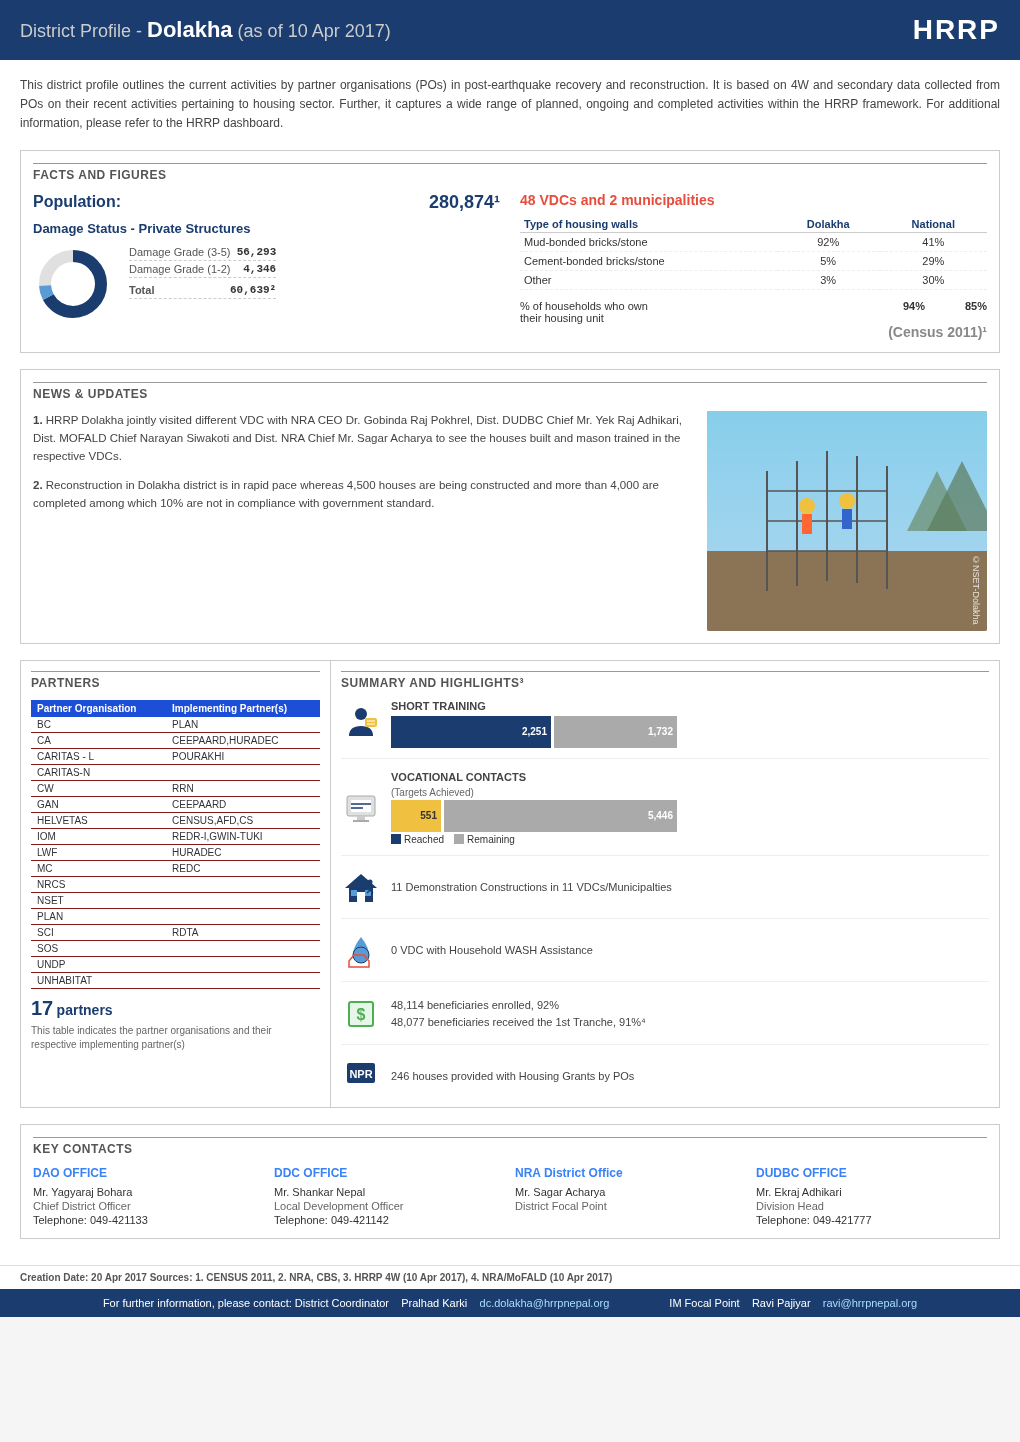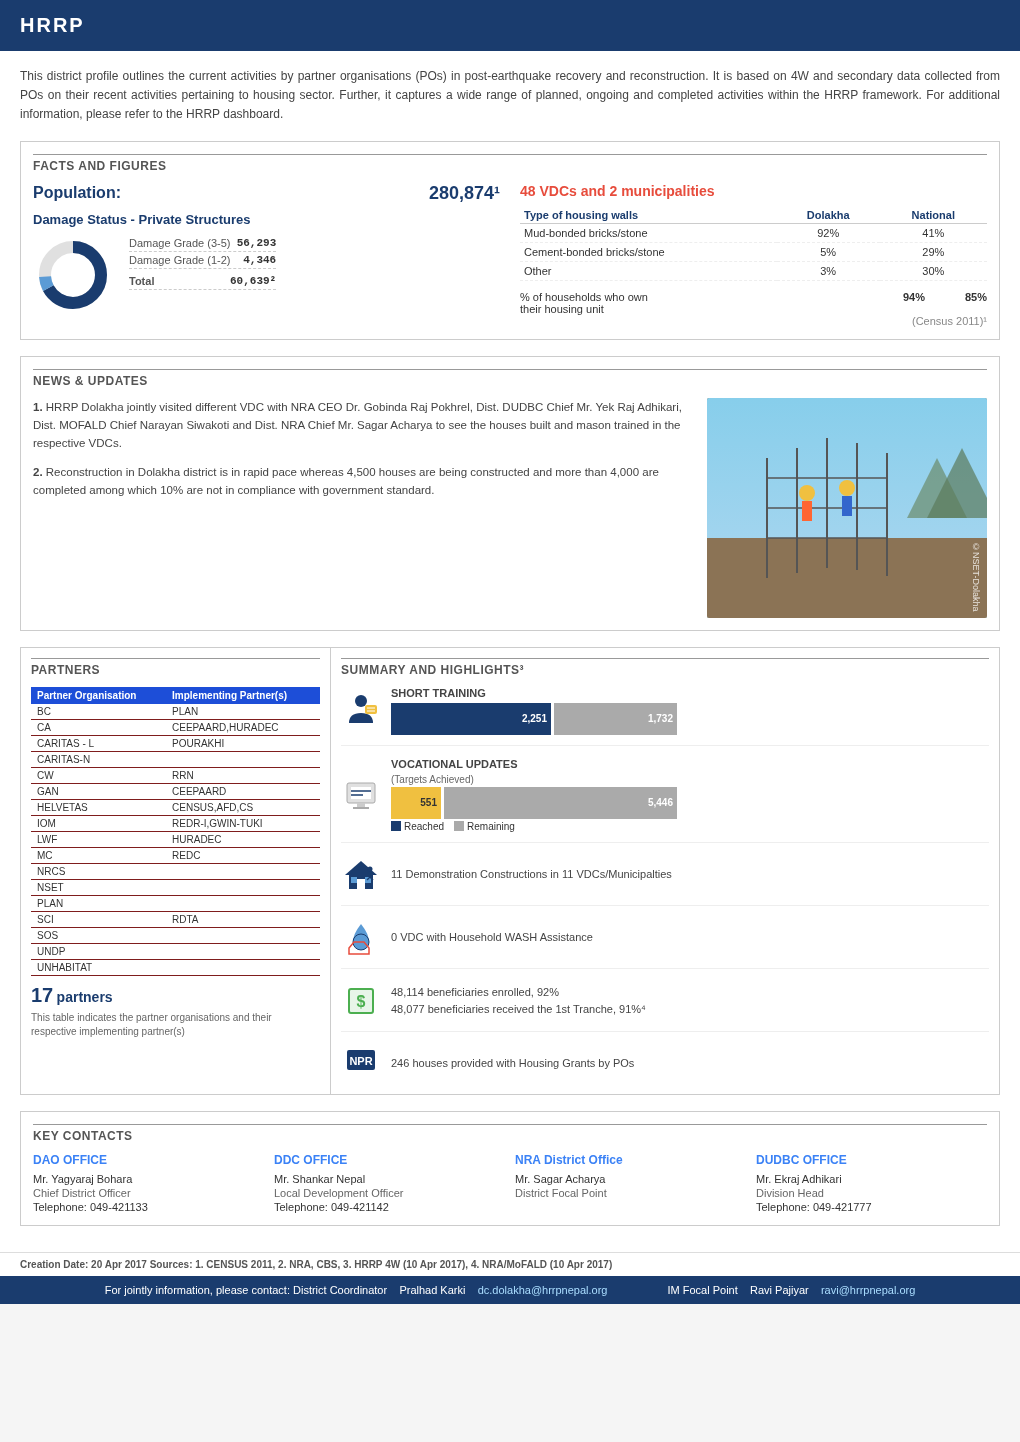--- a/index.html
+++ b/index.html
@@ -9,21 +9,21 @@
     .header {
       background: #1a3c6e;
       color: white;
       padding: 14px 20px;
       display: flex;
       justify-content: space-between;
       align-items: center;
     }
     .header-title { font-size: 22px; font-weight: bold; }
     .header-title span { font-weight: normal; color: #ccc; font-size: 18px; }
-    .header-logo { font-size: 20px; font-weight: bold; color: white; letter-spacing: 2px; text-align: right; }
+    .header-logo { font-size: 28px; font-weight: bold; color: white; letter-spacing: 2px; text-align: right; }
 
     
     .main { background: white; padding: 16px 20px; }
 
     
     .intro { font-size: 12px; line-height: 1.6; color: #444; margin-bottom: 16px; text-align: justify; }
 
     
     .section-header {
       font-size: 12px;
@@ -55,21 +55,21 @@
     .damage-row .label { color: #555; }
     .damage-row .value { color: #333; font-weight: bold; font-family: Liberation Mono, monospace; }
     .damage-total { font-weight: bold; margin-top: 4px; }
 
     .housing-walls-table { width: 100%; font-size: 11px; border-collapse: collapse; margin-top: 4px; }
     .housing-walls-table th { text-align: left; font-weight: bold; color: #1a3c6e; padding: 2px 4px; border-bottom: 1px solid #ccc; }
     .housing-walls-table td { padding: 3px 4px; border-bottom: 1px dashed #eee; }
     .housing-walls-table .col-type { width: 55%; }
     .housing-walls-table .col-dolakha { width: 22%; text-align: center; }
     .housing-walls-table .col-national { width: 23%; text-align: center; }
-    .census-note { font-size: 11px; color: #888; }
+    .census-note { font-size: 14px; color: #888; font-weight: bold; }
 
     
     .news-section { border: 1px solid #ccc; padding: 12px; margin-bottom: 16px; }
     .news-content { display: flex; gap: 16px; }
     .news-text { flex: 1; font-size: 11.5px; line-height: 1.6; color: #444; }
     .news-text p { margin-bottom: 10px; }
     .news-image { width: 280px; height: 220px; background: #8B6914; border-radius: 2px; overflow: hidden; position: relative; }
     .news-image-placeholder { width: 100%; height: 100%; background: linear-gradient(135deg, #8B7355 0%, #6B5D3F 30%, #8B8B6B 60%, #5D7B5D 100%); display: flex; align-items: flex-end; justify-content: flex-end; padding: 6px; }
     .image-credit { font-size: 9px; color: rgba(255,255,255,0.8); writing-mode: vertical-rl; }
 
@@ -115,20 +115,23 @@
     .footer-contact { background: #1a3c6e; color: white; padding: 8px 20px; display: flex; justify-content: center; gap: 60px; font-size: 11px; }
     .footer-contact a { color: #aaddff; text-decoration: none; }
 
     .facts-right-top { font-size: 14px; font-weight: bold; color: #1a3c6e; margin-bottom: 8px; }
     .facts-right-top span { color: #e74c3c; }
   </style>
 </head>
 <body>
 
 <div class="header">
+  <div class="header-title">
+    <span>District Profile - </span><strong>Dolakha</strong><span> (as of 10 Apr 2017)</span>
+  </div>
   <div class="header-logo">HRRP</div>
 </div>
 
 <div class="main">
 
   <p class="intro">This district profile outlines the current activities by partner organisations (POs) in post-earthquake recovery and reconstruction. It is based on 4W and secondary data collected from POs on their recent activities pertaining to housing sector. Further, it captures a wide range of planned, ongoing and completed activities within the HRRP framework. For additional information, please refer to the HRRP dashboard.</p>
 
   <div class="facts-section">
     <div class="section-header">FACTS AND FIGURES</div>
     <div class="facts-row">
@@ -371,21 +374,21 @@
             <rect x="4" y="6" width="28" height="20" rx="2" fill="#e0e0e0" stroke="#aaa" stroke-width="1"></rect>
             <rect x="8" y="10" width="20" height="12" fill="#fff"></rect>
             <line x1="8" y1="14" x2="28" y2="14" stroke="#1a3c6e" stroke-width="1.5"></line>
             <line x1="8" y1="18" x2="20" y2="18" stroke="#1a3c6e" stroke-width="1.5"></line>
             <rect x="14" y="26" width="8" height="4" fill="#ccc"></rect>
             <rect x="10" y="30" width="16" height="2" fill="#aaa"></rect>
           </svg>
         </div>
         <div class="summary-content">
           <div class="summary-title">
-            <span>VOCATIONAL UPDATES</span>
+            <span>VOCATIONAL CONTACTS</span>
           </div>
           <div style="font-size:10px; color:#666; margin-bottom:2px;">(Targets Achieved)</div>
           <div style="display:flex; gap:3px; align-items:center;">
             <div class="bar bar-yellow" style="width: 50px; color: #333; padding-left: 36px;">551</div>
             <div class="bar bar-grey" style="width: 233px;">5,446</div>
           </div>
           <div class="legend">
             <div class="legend-item">
               <div class="legend-box" style="background:#1a3c6e;"></div>
               <span>Reached</span>
@@ -494,21 +497,21 @@
   </div>
 
 </div>
 
 <div class="creation-date">
   <span>Creation Date: 20 Apr 2017   Sources: 1. CENSUS 2011, 2. NRA, CBS, 3. HRRP 4W (10 Apr 2017), 4. NRA/MoFALD (10 Apr 2017)</span>
 </div>
 
 <div class="footer-contact">
   <div>
-    <span>For jointly information, please contact: District Coordinator</span>
+    <span>For further information, please contact: District Coordinator</span>
     &nbsp;&nbsp;
     <span>Pralhad Karki</span>
     &nbsp;&nbsp;
     <a href="#">dc.dolakha@hrrpnepal.org</a>
   </div>
   <div>
     <span>IM Focal Point</span>
     &nbsp;&nbsp;
     <span>Ravi Pajiyar</span>
     &nbsp;&nbsp;

